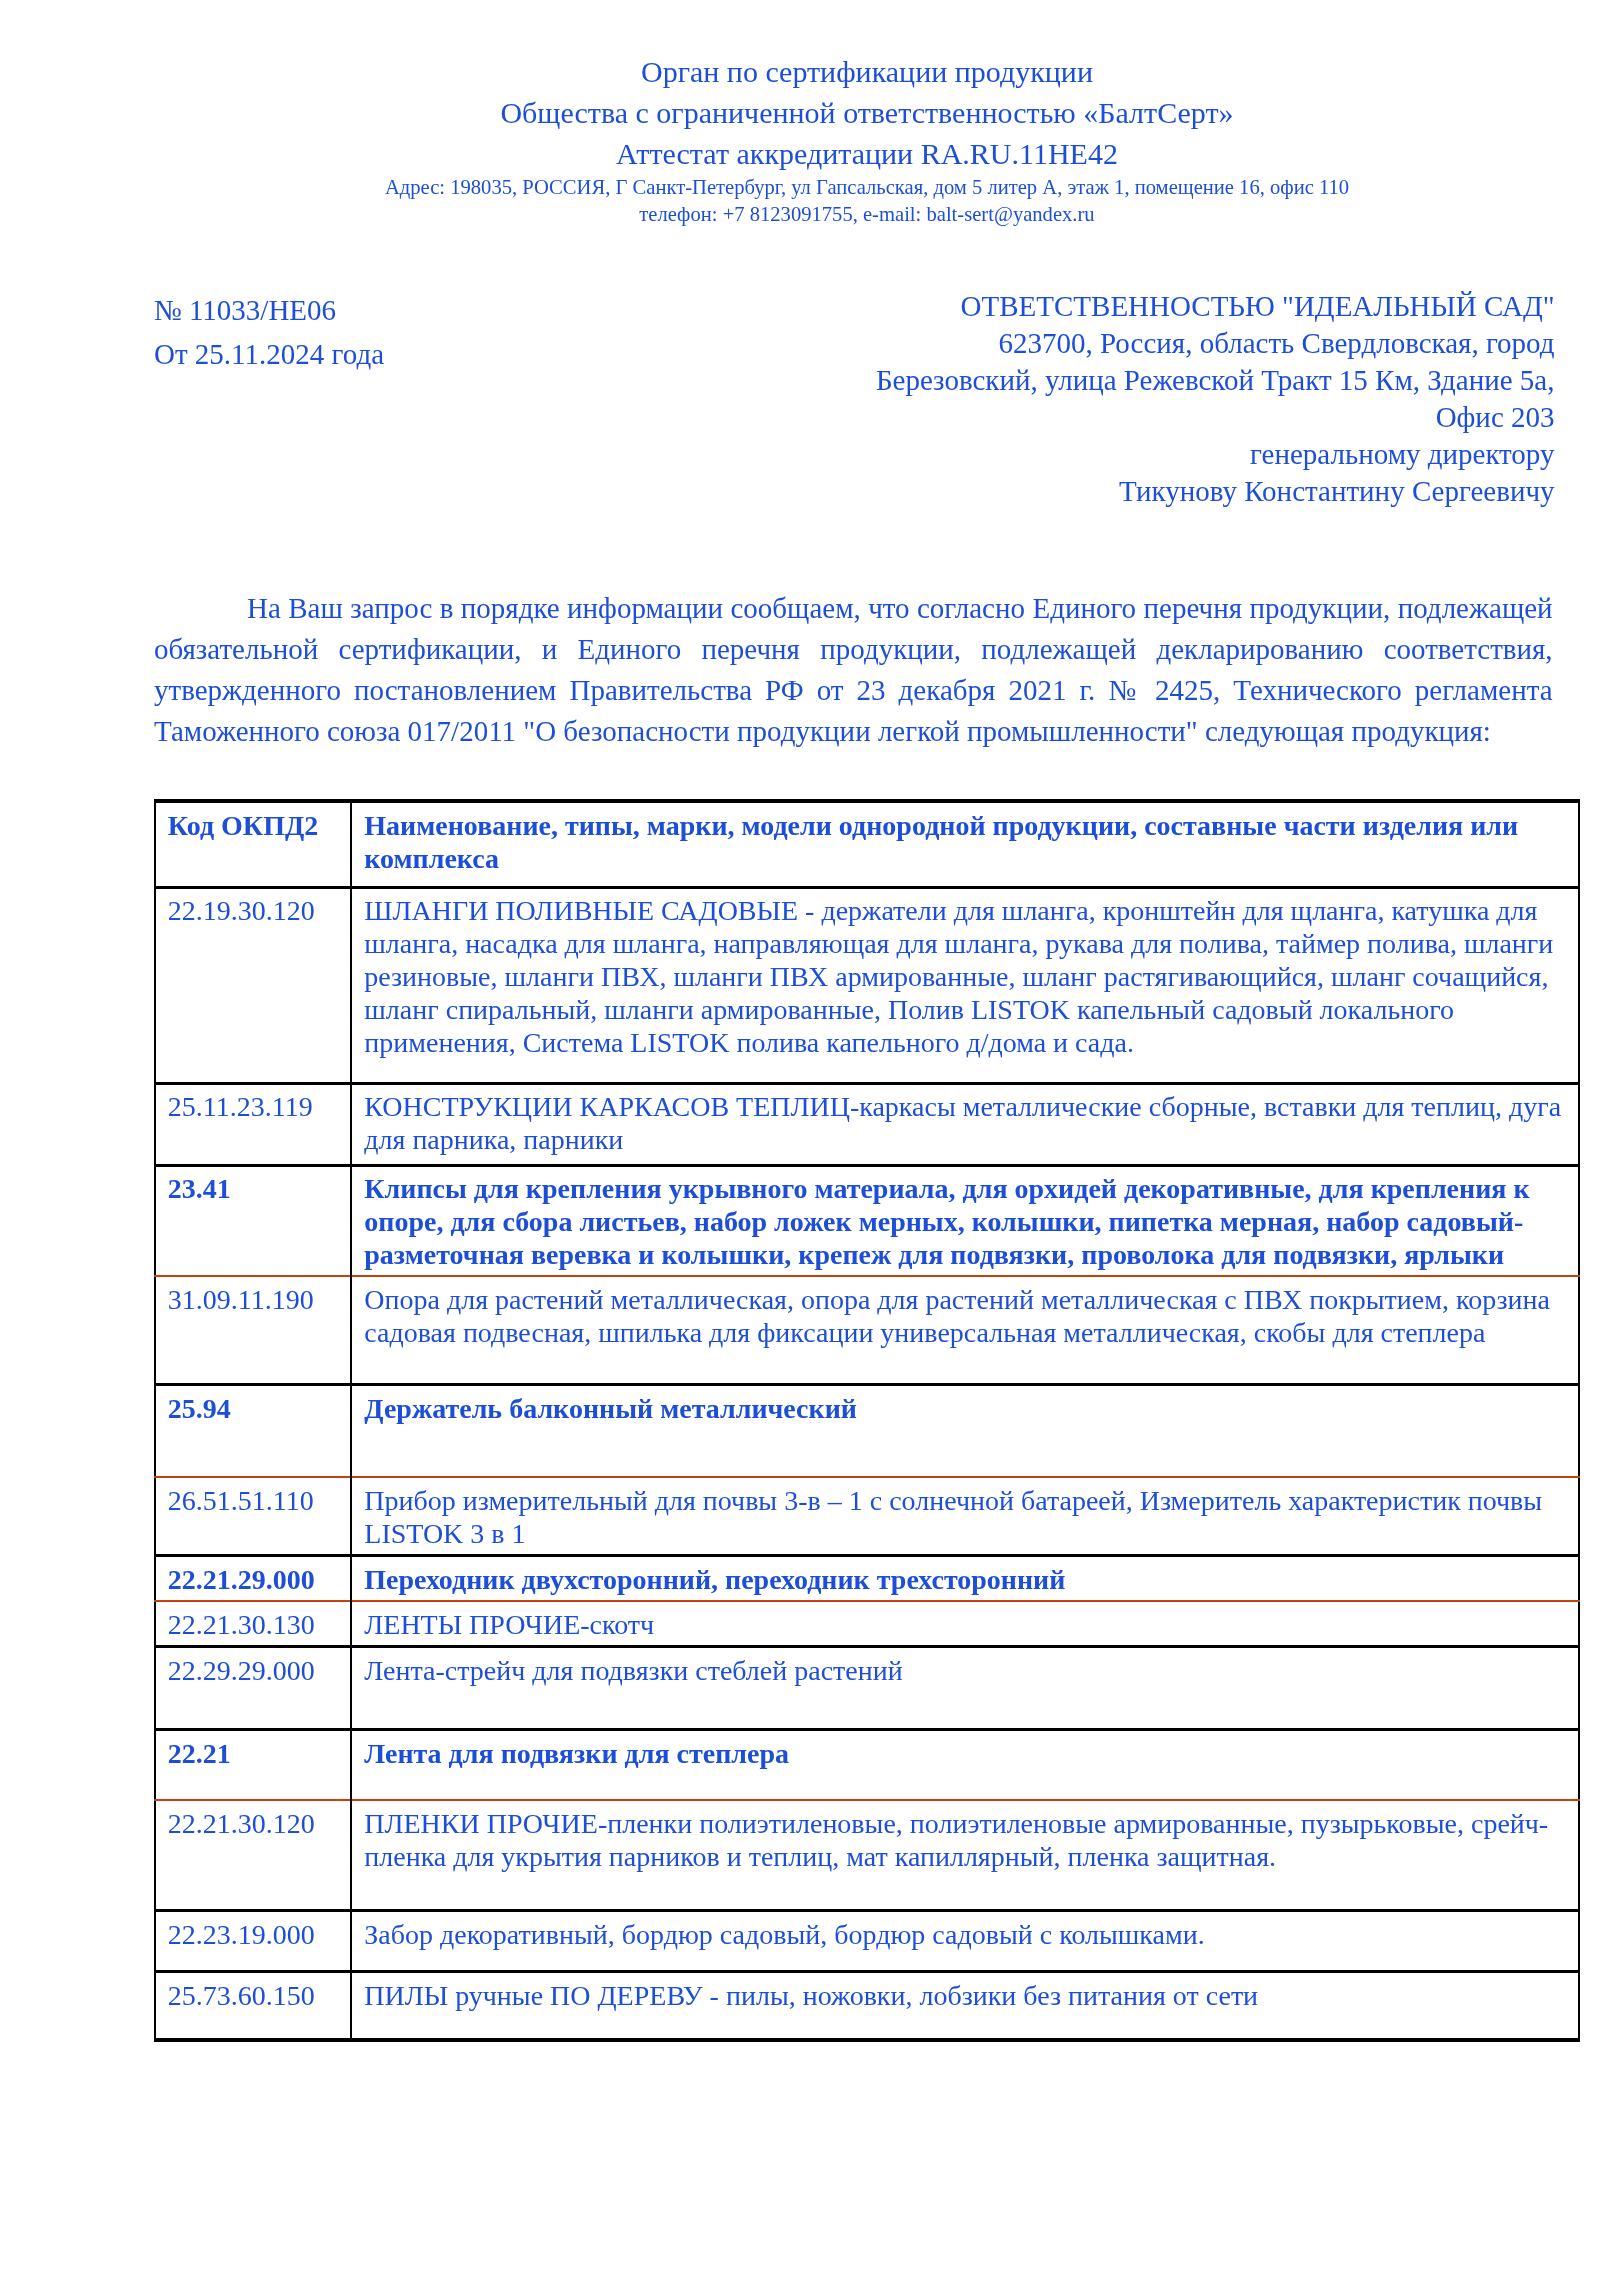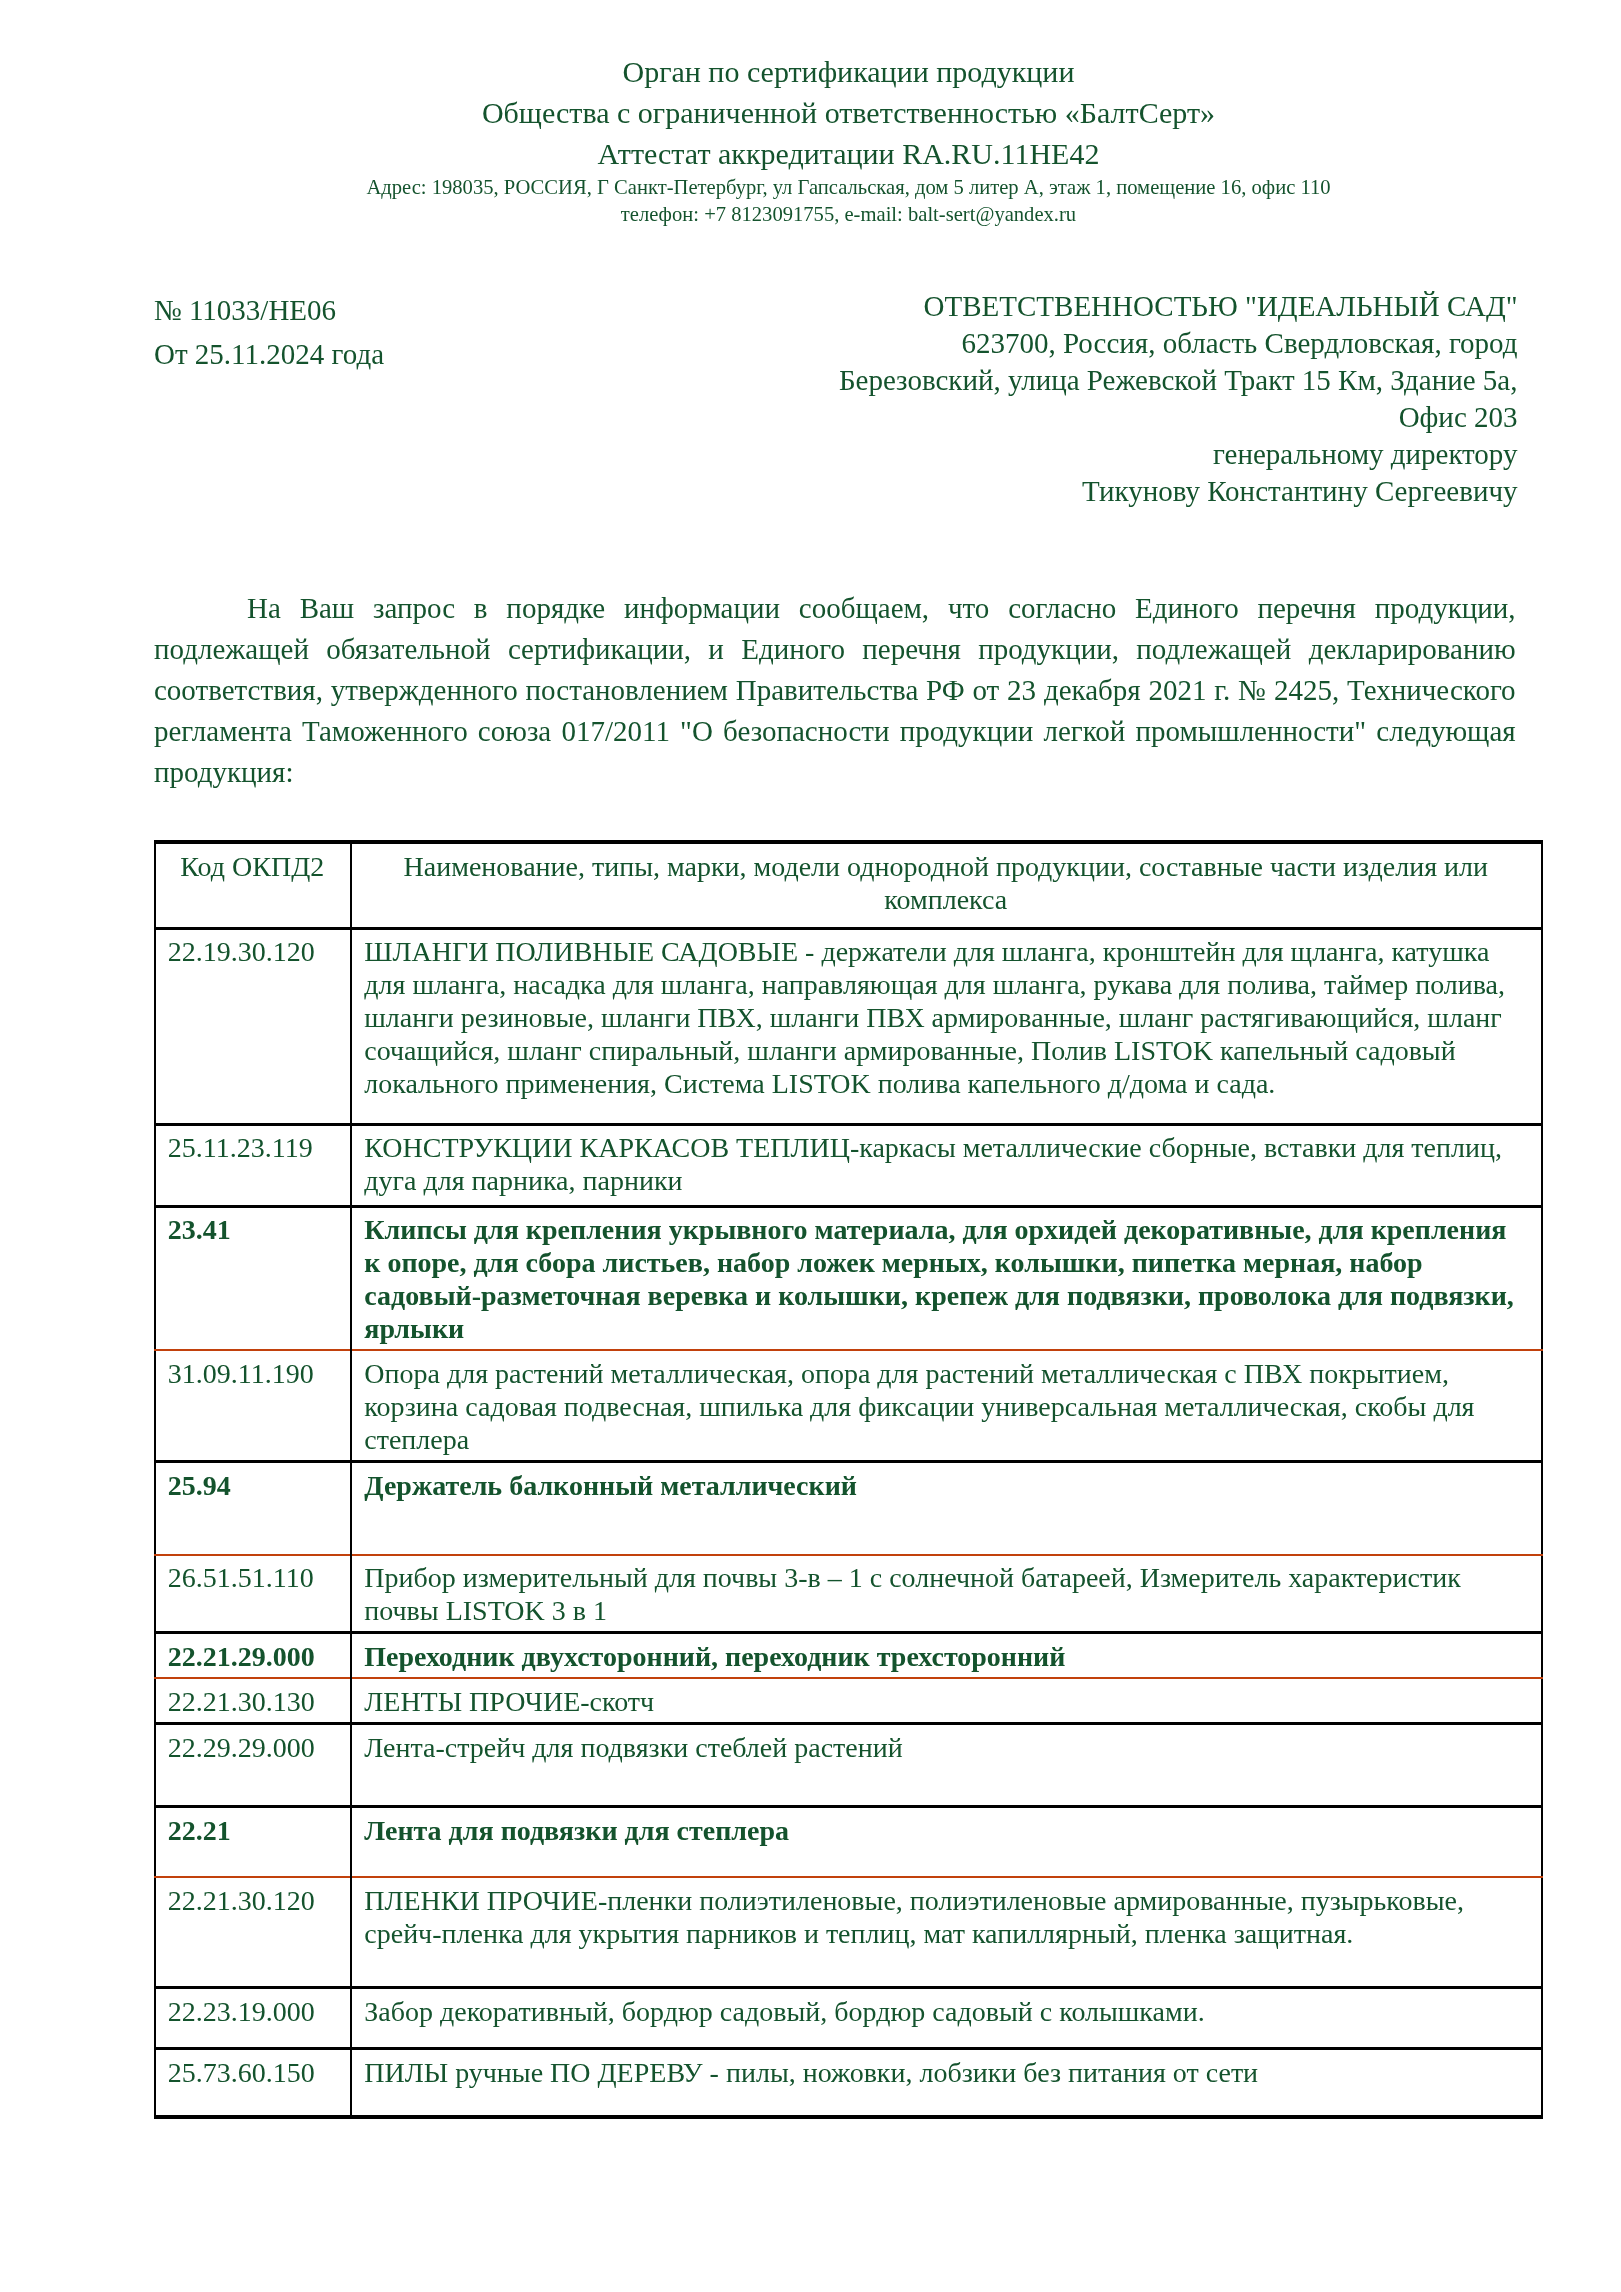--- a/index.html
+++ b/index.html
@@ -1,22 +1,22 @@
 <!DOCTYPE html>
 <html lang="ru"><head>
 <meta charset="utf-8">
 <style>
   html, body { margin:0; padding:0; background:#ffffff; }
   .page {
     position:relative;
     width:1621px; height:2293px;
-    background:#ffffff; color:#14532d;
+    background:#ffffff; color:#1d4ed8;
     font-family:"Liberation Serif","DejaVu Serif",serif;
     box-sizing:border-box;
-    padding:51px 78px 0 154px;
+    padding:51px 41px 0 154px;
     overflow:hidden;
   }
   
   .letterhead { text-align:center; }
   .lh-main  { font-size:30px; line-height:41px; }
   .lh-small { font-size:20.6px; line-height:26.5px; }
   .lh-small:first-of-type { margin-top:5.9px; }
 
   
   .meta { display:flex; justify-content:space-between; align-items:flex-start; margin-top:61px; }
@@ -38,21 +38,21 @@
     table-layout:fixed;
   }
   .products th, .products td {
     vertical-align:top; text-align:left;
     padding:5.9px 13.7px 3.9px 11.8px;
   }
   .products th:first-child, .products td:first-child {
     width:169px; border-right:2px solid #000;
   }
   .products thead tr { border-bottom:3.9px solid #000; }
-  .products th { font-weight:normal;text-align:center; }
+  .products th { font-weight:bold; }
   .products tr.d-thick { border-bottom:3.9px solid #000; }
   .products tr.d-thin  { border-bottom:2px solid #c2410c;font-weight:bold; }
 </style>
 </head>
 <body>
 
 <div class="page">
 
   <header class="letterhead">
     <div class="lh-main">Орган по сертификации продукции</div>

